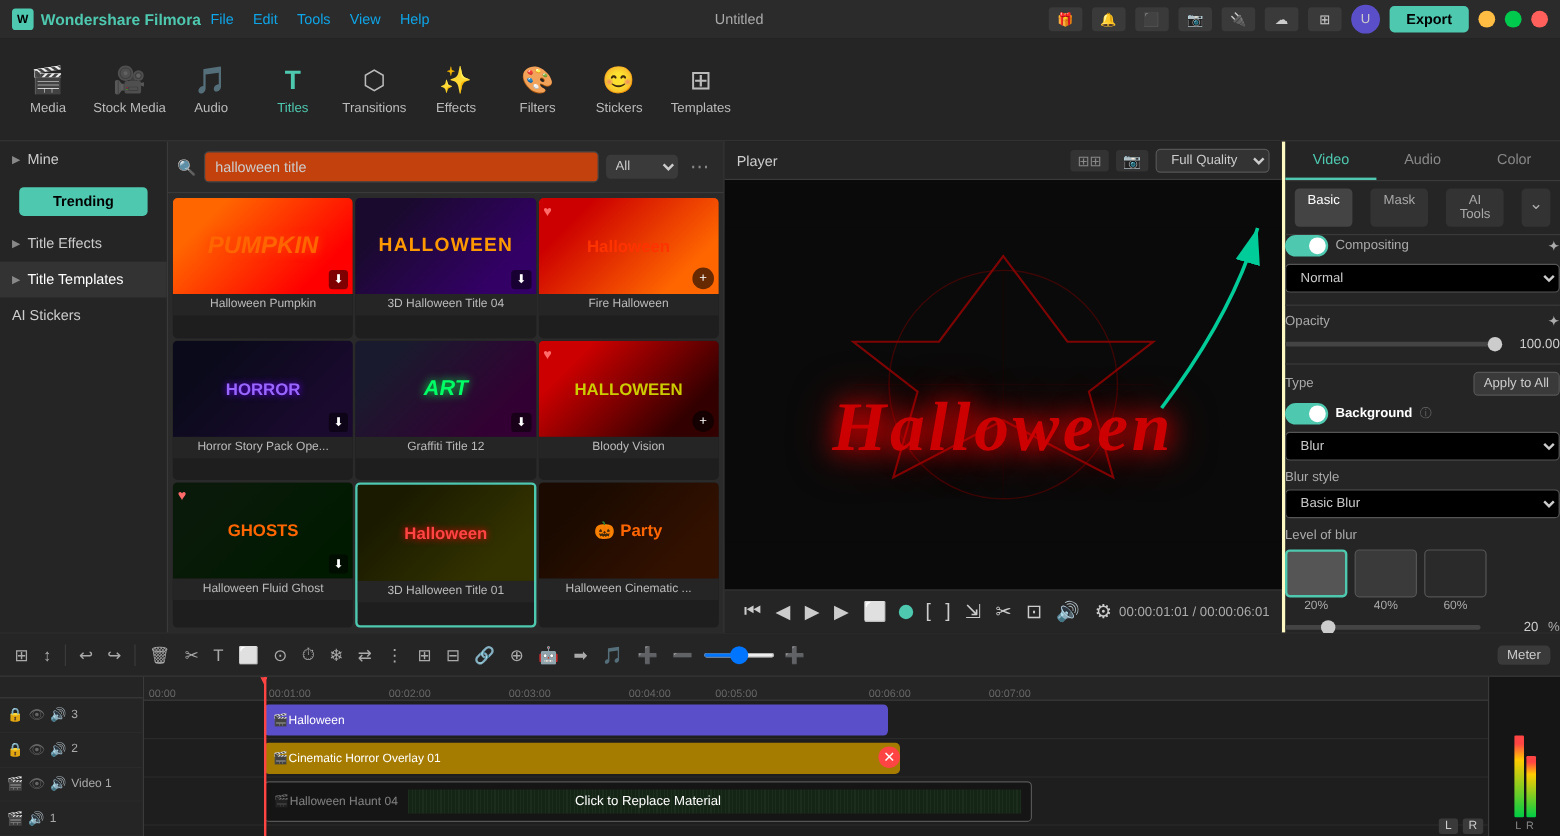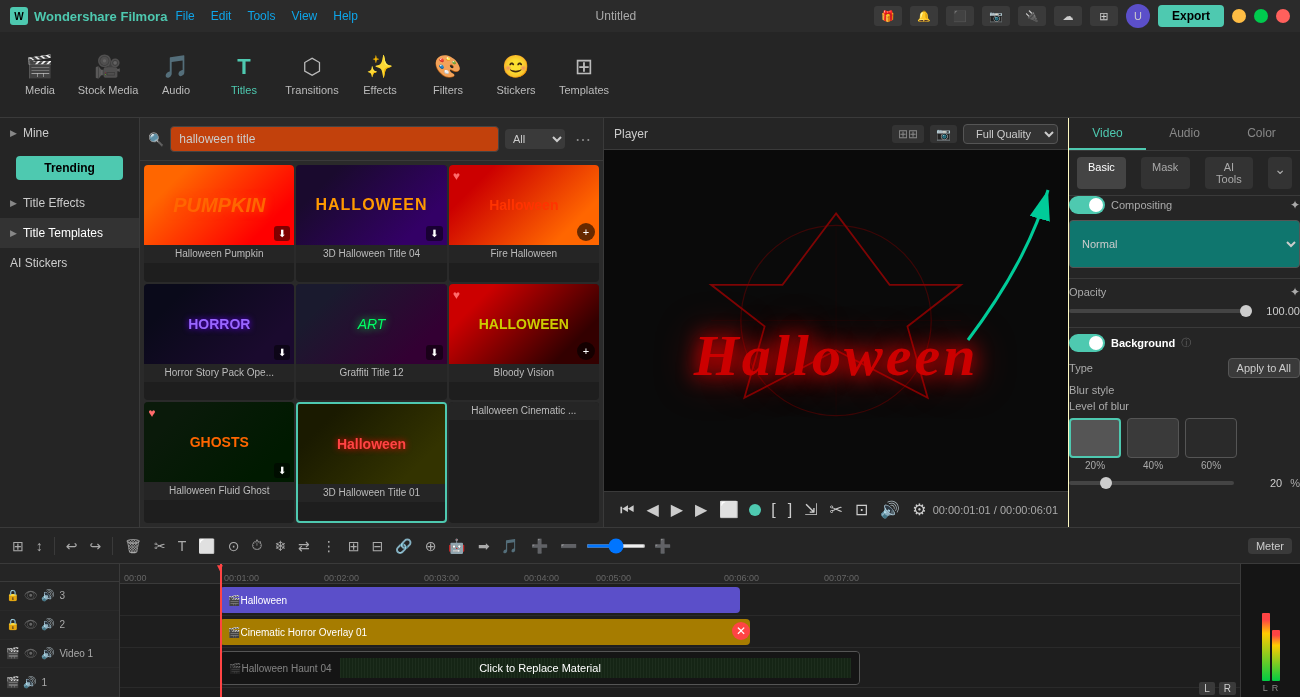--- a/index.html
+++ b/index.html
@@ -61,39 +61,39 @@
 
     
     #player-controls { display: flex; align-items: center; justify-content: space-between; background: #252525; height: 36px; padding: 0 10px; border-top: 1px solid #3a3a3a; }
     .ctrl-btn { background: none; border: none; color: #ccc; cursor: pointer; font-size: 16px; padding: 2px 6px; }
     #progress-bar { flex: 1; height: 4px; background: #444; border-radius: 2px; margin: 0 10px; position: relative; cursor: pointer; }
     #progress-fill { width: 16%; height: 100%; background: #4ec9b0; border-radius: 2px; }
     #progress-thumb { position: absolute; top: -4px; left: 16%; width: 12px; height: 12px; background: #4ec9b0; border-radius: 50%; margin-left: -6px; }
     #time-display { font-size: 11px; color: #aaa; white-space: nowrap; }
 
     
-    #right-panel { width: 240px; background: #252525; border-left: 1px solid #fef9c3; display: flex; flex-direction: column; overflow: hidden; }
+    #right-panel { width: 240px; background: #252525; border-left: 3px solid #fef9c3; display: flex; flex-direction: column; overflow: hidden; }
     #right-tabs { display: flex; border-bottom: 1px solid #3a3a3a; }
     .right-tab { flex: 1; padding: 8px 4px; text-align: center; font-size: 12px; cursor: pointer; color: #888; border-bottom: 2px solid transparent; }
     .right-tab.active { color: #4ec9b0; border-bottom: 2px solid #4ec9b0; }
     #panel-subtabs { display: flex; gap: 15px; padding: 6px 8px; border-bottom: 1px solid #3a3a3a; }
     .sub-tab { flex: 1; padding: 4px 6px; text-align: center; font-size: 11px; cursor: pointer; background: #333; border-radius: 4px; color: #aaa; }
     .sub-tab.active { background: #444; color: #fff; }
     .panel-section { margin-bottom: 10px; }
     .panel-row { display: flex; align-items: center; justify-content: space-between; margin-bottom: 6px; }
     .panel-label { font-size: 11px; color: #aaa; }
     .toggle-switch { width: 36px; height: 18px; background: #4ec9b0; border-radius: 9px; position: relative; cursor: pointer; }
     .toggle-knob { position: absolute; top: 2px; left: 2px; width: 14px; height: 14px; background: #fff; border-radius: 50%; transition: left 0.2s; }
     .toggle-knob.on { left: 20px; }
     .star-icon { color: #aaa; font-size: 12px; cursor: pointer; }
     .slider-row { display: flex; align-items: center; gap: 8px; }
     .panel-slider { flex: 1; -webkit-appearance: none; height: 4px; background: #444; border-radius: 2px; outline: none; cursor: pointer; }
     .panel-slider::-webkit-slider-thumb { -webkit-appearance: none; width: 12px; height: 12px; background: #ccc; border-radius: 50%; }
     .slider-value { font-size: 11px; color: #ccc; min-width: 40px; text-align: right; }
-    .dropdown-select { width: 100%; background: #0f766e; border: 1px solid #555; color: #ccc; border-radius: 4px; padding: 16px 8px; font-size: 11px; cursor: pointer; }
+    .dropdown-select { width: 100%; background: #000000; border: 1px solid #555; color: #ccc; border-radius: 4px; padding: 4px 8px; font-size: 11px; cursor: pointer; }
     .apply-all-btn { background: #3a3a3a; border: 1px solid #555; color: #ccc; border-radius: 4px; padding: 3px 8px; font-size: 11px; cursor: pointer; }
     .blur-preview-row { display: flex; gap: 6px; margin-bottom: 6px; }
     .blur-preview { width: 52px; height: 40px; border-radius: 4px; cursor: pointer; display: flex; align-items: flex-end; justify-content: center; padding-bottom: 3px; }
     .blur-preview.active { border: 2px solid #4ec9b0; }
     .blur-preview-label { font-size: 10px; color: #aaa; }
     .blur-20 { background: radial-gradient(circle, #888 30%, transparent 70%); background-color: #555; }
     .blur-40 { background: #3a3a3a; }
     .blur-60 { background: #2a2a2a; }
     .divider { height: 1px; background: #3a3a3a; margin: 6px 0; }
 
@@ -145,21 +145,21 @@
     .t5 { background: linear-gradient(135deg, #1a1a2e 20%, #330033 80%); }
     .t6 { background: linear-gradient(135deg, #cc0000 20%, #330000 80%); }
     .t7 { background: linear-gradient(135deg, #0a1a0a 20%, #001a00 80%); }
     .t8 { background: linear-gradient(135deg, #1a1a00 20%, #333300 80%); }
     .t9 { background: linear-gradient(135deg, #1a0a00 20%, #331100 80%); }
 
     .template-text-1 { color: #ff6600; font-size: 20px; font-weight: 900; text-shadow: 0 0 8px #ff4400; font-style: italic; }
     .template-text-2 { color: #ff9900; font-size: 16px; font-weight: 900; letter-spacing: 1px; }
     .template-text-3 { color: #ff3300; font-size: 14px; font-weight: 700; }
     .template-text-4 { color: #9966ff; font-size: 14px; font-weight: 900; text-shadow: 0 0 6px #6600ff; }
-    .template-text-5 { color: #00ff66; font-size: 14px; font-weight: 400; text-shadow: 0 0 8px #00ff44; font-style: italic; text-align: right; }
+    .template-text-5 { color: #00ff66; font-size: 18px; font-weight: 700; text-shadow: 0 0 8px #00ff44; font-style: italic; text-align: right; }
     .template-text-6 { color: #cccc00; font-size: 14px; font-weight: 700; }
     .template-text-7 { color: #ff6600; font-size: 14px; font-weight: 700; }
     .template-text-8 { color: #ff4444; font-size: 14px; font-weight: 700; text-shadow: 0 0 6px #ff0000; }
     .template-text-9 { color: #ff6600; font-size: 14px; font-weight: 700; }
 
     .info-icon { font-size: 10px; color: #666; cursor: pointer; }
 
     
     .teal-arrow { position: absolute; pointer-events: none; z-index: 20; }
 
@@ -335,20 +335,23 @@
       </div>
 
       <div class="template-item" style="border:2px solid #4ec9b0;">
         <div class="template-thumb t8">
           <span class="template-text-8">Halloween</span>
         </div>
         <div class="template-label">3D Halloween Title 01</div>
       </div>
 
       <div class="template-item">
+        <div class="template-thumb t9">
+          <span class="template-text-9">🎃 Party</span>
+        </div>
         <div class="template-label">Halloween Cinematic ...</div>
       </div>
     </div>
   </div>
 
   <div id="preview-area" style="position:relative;">
     <div id="player-bar">
       <span id="player-label">Player</span>
       <div style="display:flex;align-items:center;gap:6px;">
         <button style="background:#333;border:none;color:#888;padding:2px 6px;border-radius:3px;cursor:pointer;font-size:12px;">⊞⊞</button>
@@ -452,34 +455,40 @@
         </div>
         <div class="slider-row">
           <input type="range" class="panel-slider" value="100" min="0" max="100" style="flex: 1 1 0%;">
           <span class="slider-value">100.00</span>
         </div>
       </div>
 
       <div class="divider"></div>
 
       <div class="panel-section">
+        <div class="panel-row" style="margin-top:6px;">
+          <span class="panel-label">Type</span>
+          <button class="apply-all-btn">Apply to All</button>
+        </div>
         <div class="panel-row">
           <div style="display:flex;align-items:center;gap:6px;">
             <div class="toggle-switch">
               <div class="toggle-knob on"></div>
             </div>
             <span class="panel-label" style="color:#fff; font-weight:600;">Background</span>
             <span class="info-icon">ⓘ</span>
           </div>
         </div>
-        <div class="panel-row" style="margin-top:6px;">
-          <span class="panel-label">Type</span>
-          <button class="apply-all-btn">Apply to All</button>
-        </div>
+        <select class="dropdown-select" style="margin-bottom:8px;">
+          <option>Blur</option>
+        </select>
         <div class="panel-label" style="margin-bottom:4px;">Blur style</div>
+        <select class="dropdown-select" style="margin-bottom:8px;">
+          <option>Basic Blur</option>
+        </select>
         <div class="panel-label" style="margin-bottom:6px;">Level of blur</div>
         <div class="blur-preview-row">
           <div style="display:flex;flex-direction:column;align-items:center;gap:2px;">
             <div class="blur-preview blur-20 active" style="width:52px;height:40px;background:#555;border:2px solid #4ec9b0;border-radius:4px;"></div>
             <span class="blur-preview-label">20%</span>
           </div>
           <div style="display:flex;flex-direction:column;align-items:center;gap:2px;">
             <div class="blur-preview blur-40" style="width:52px;height:40px;background:#3a3a3a;border:1px solid #555;border-radius:4px;"></div>
             <span class="blur-preview-label">40%</span>
           </div>

